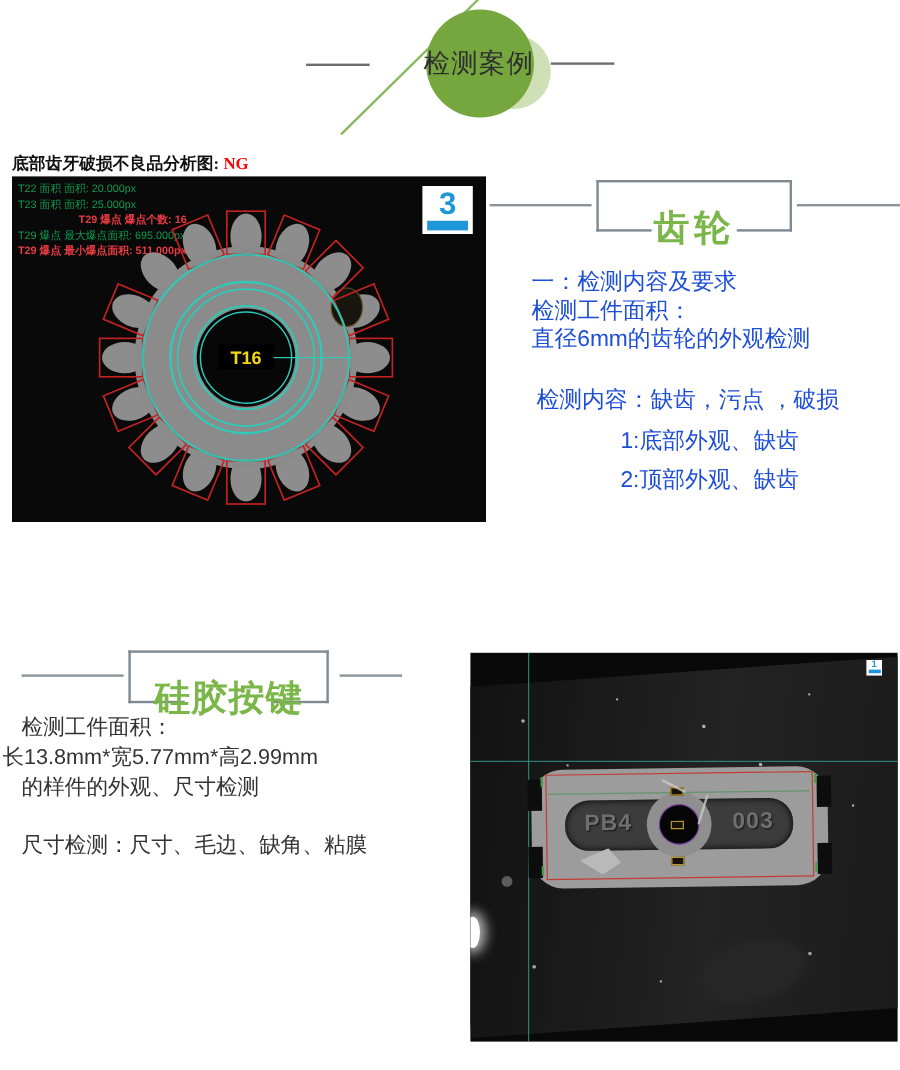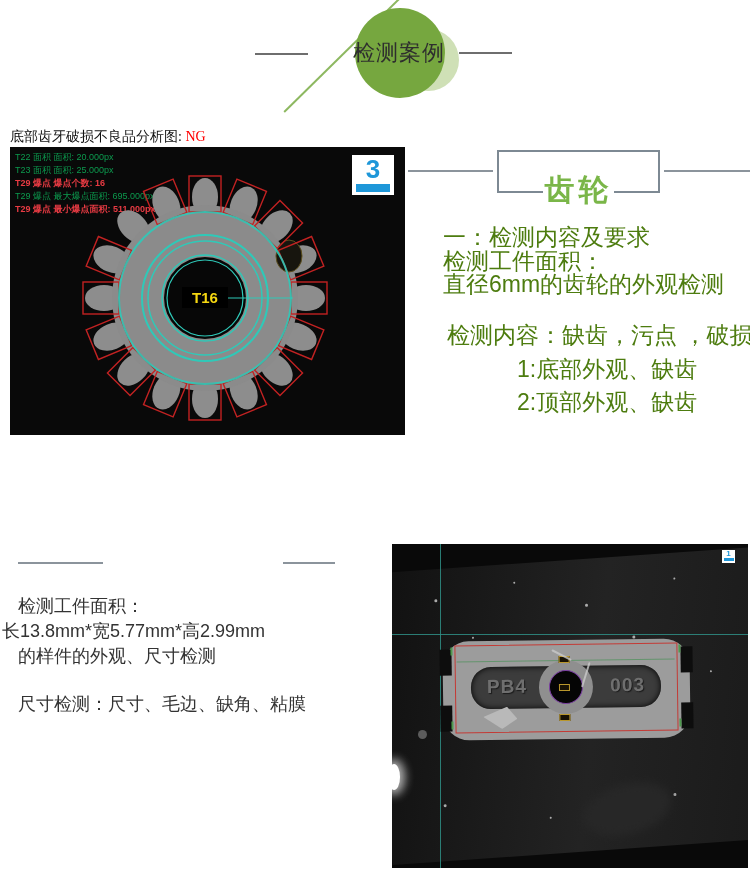--- a/index.html
+++ b/index.html
@@ -14,32 +14,32 @@
             background:#8db860;transform-origin:0 50%;transform:rotate(-44.5deg);}
   #hdr-circle-light{position:absolute;left:397px;top:29px;width:62px;height:62px;
             border-radius:50%;background:var(--light-green,#cfe0b6);}
   #hdr-circle-dark{position:absolute;left:319px;top:8px;width:90px;height:90px;
             border-radius:50%;background:var(--dark-green,#76a73f);
             display:flex;align-items:center;justify-content:flex-end;margin-left:36px;}
   #hdr-title{font-size:22px;letter-spacing:1px;color:#2e2e2e;white-space:nowrap;}
 
   
   .caption{position:absolute;font-family:"Liberation Serif","DejaVu Serif",serif;
-           font-weight:normal;font-size:14px;color:#111;white-space:nowrap;}
+           font-weight:bold;font-size:14px;color:#111;white-space:nowrap;}
   .caption .ng{color:var(--ng-red,#ff0000);}
 
   
   .panel{position:absolute;background:#090909;overflow:hidden;}
   #gear-panel{left:10px;top:147px;width:395px;height:288px;}
   #btn-panel{left:392px;top:544px;width:356px;height:324px;}
 
   .overlay-lines{position:absolute;left:5px;top:4px;}
   .ov{font-size:9px;line-height:13px;white-space:nowrap;font-weight:bold;}
   .ov.green{color:var(--overlay-green,#0c9a4e);font-weight:normal;}
-  .ov.red{color:var(--overlay-red,#e83b43);}
+  .ov.red{color:var(--overlay-red,#e83b43);text-align:right;}
   #btn-panel .ov{font-size:8px;line-height:10px;}
 
   .num-badge{position:absolute;background:#fff;display:flex;flex-direction:column;
              align-items:center;justify-content:flex-start;}
   #gear-badge{left:342px;top:8px;width:42px;height:40px;}
   #gear-badge .n{color:var(--badge-blue,#1e97d9);font-size:26px;font-weight:bold;line-height:28px;}
   #gear-badge .bar{width:34px;height:8px;background:var(--badge-blue,#1e97d9);margin-top:1px;}
   #btn-badge{left:330px;top:6px;width:13px;height:13px;}
   #btn-badge .n{color:var(--badge-blue,#1e97d9);font-size:8px;font-weight:bold;line-height:8px;}
   #btn-badge .bar{width:10px;height:3px;background:var(--badge-blue,#1e97d9);margin-top:0px;}
@@ -55,21 +55,21 @@
   .hbox .label{position:absolute;left:0;right:0;top:0;bottom:0;
                display:flex;align-items:center;justify-content:center;
                color:var(--accent-green,#7ab648);font-weight:bold;margin-top:37px;}
   #gear-hbox{left:497px;top:150px;width:163px;height:43px;}
   #gear-hbox .label{font-size:30px;letter-spacing:4px;}
   #btn-hbox{left:107px;top:542px;width:167px;height:44px;}
   #btn-hbox .label{font-size:30px;letter-spacing:1px;}
   .connector{position:absolute;height:2px;background:#8b949c;}
 
   
-  .tline{position:absolute;font-size:23px;color:#4d7c0f;white-space:nowrap;}
+  .tline{position:absolute;font-size:19px;color:#1d4ed8;white-space:nowrap;}
   #btn-text .tline{font-size:18px;color:#333;}
 
   
   #photo-tilt{position:absolute;left:-10px;top:16px;width:382px;height:292px;
               background:linear-gradient(100deg,#101010,#232323 55%,#1a1a1a);
               transform:rotate(-4deg);}
   .speck{position:absolute;border-radius:50%;background:#cfcfcf;opacity:.8;}
   #cross-h{position:absolute;left:0;top:90px;width:100%;height:1px;background:#2f8f86;opacity:.85;}
   #cross-v{position:absolute;left:48px;top:0;width:1px;height:100%;background:#2f8f86;opacity:.85;}
   #workpiece{position:absolute;left:51px;top:96px;width:247px;height:99px;
@@ -192,20 +192,28 @@
   <div id="gear-text">
     <div class="tline" style="left:443px;top:222px;">一：检测内容及要求</div>
     <div class="tline" style="left:443px;top:246px;">检测工件面积：</div>
     <div class="tline" style="left:443px;top:269px;">直径6mm的齿轮的外观检测</div>
     <div class="tline" style="left:447px;top:320px;">检测内容：缺齿，污点 ，破损</div>
     <div class="tline" style="left:517px;top:354px;">1:底部外观、缺齿</div>
     <div class="tline" style="left:517px;top:387px;">2:顶部外观、缺齿</div>
   </div>
 
   <div class="connector" style="left:18px;top:562px;width:85px;"></div>
+  <div class="hbox" id="btn-hbox">
+    <div class="edge top"></div>
+    <div class="edge left"></div>
+    <div class="edge right"></div>
+    <div class="edge bl"></div>
+    <div class="edge br"></div>
+    <div class="label">硅胶按键</div>
+  </div>
   <div class="connector" style="left:283px;top:562px;width:52px;"></div>
 
   <div id="btn-text">
     <div class="tline" style="left:18px;top:594px;">检测工件面积：</div>
     <div class="tline" style="left:2px;top:619px;">长13.8mm*宽5.77mm*高2.99mm</div>
     <div class="tline" style="left:18px;top:644px;">的样件的外观、尺寸检测</div>
     <div class="tline" style="left:18px;top:692px;">尺寸检测：尺寸、毛边、缺角、粘膜</div>
   </div>
 
 

